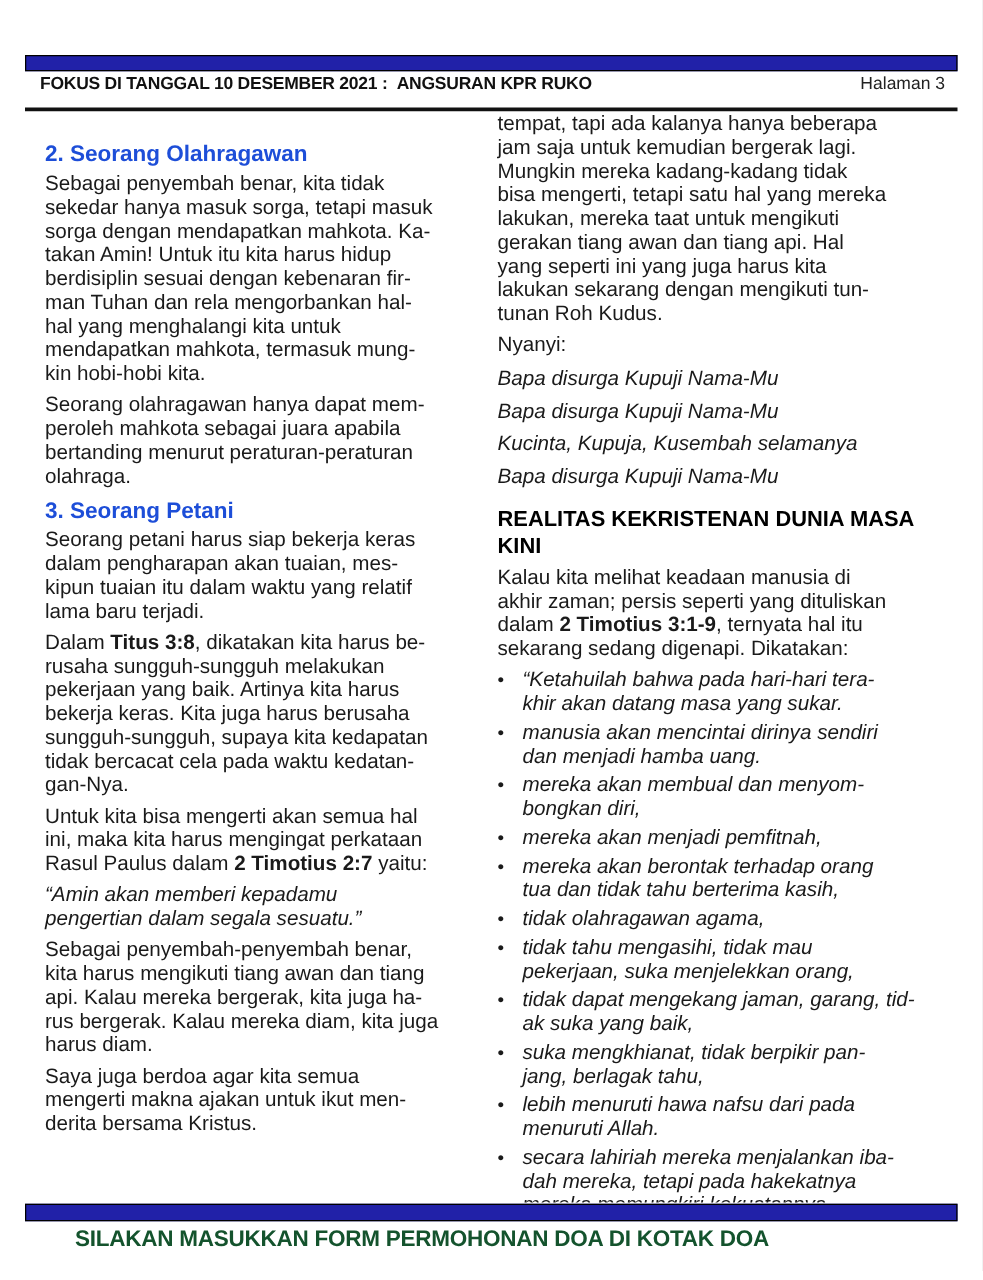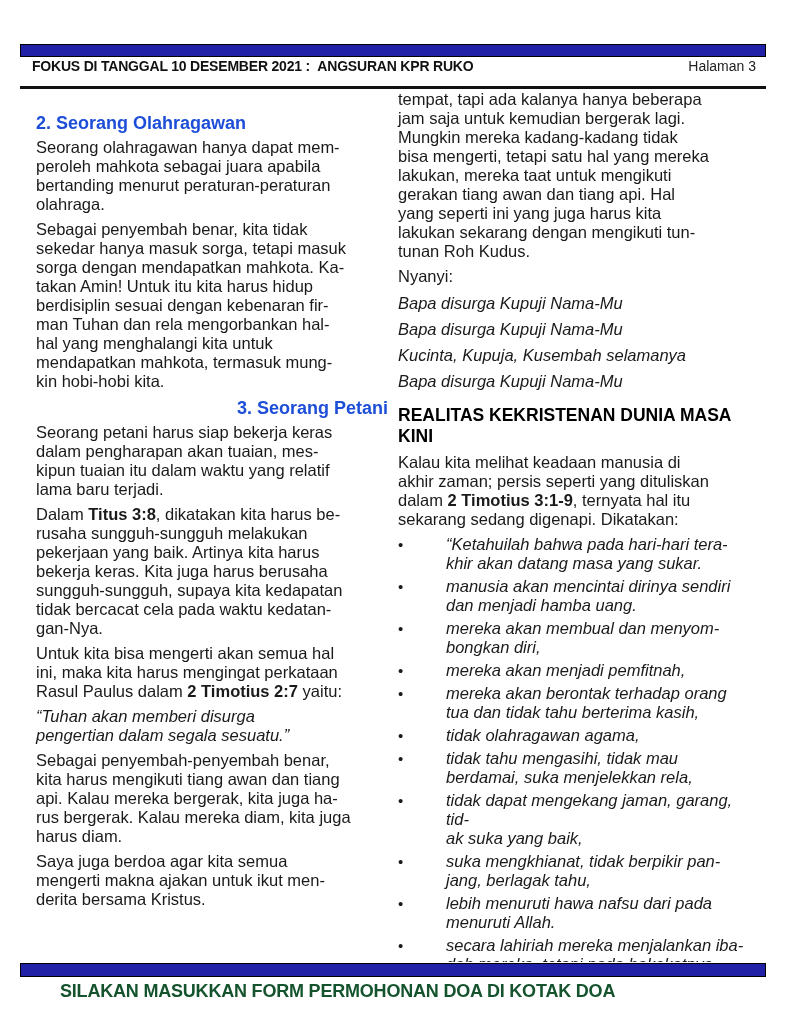--- a/index.html
+++ b/index.html
@@ -30,30 +30,30 @@
     position:absolute;left:0;top:90px;width:786px;height:872px;overflow:hidden;
   }
   .columns{display:flex;gap:10px;padding:0 22px 0 36px;}
   .col{font-size:16.5px;line-height:19px;}
   .col-left{width:352px;}
   .col-right{width:356px;}
   .pre{white-space:pre-line;}
   p{margin:0 0 6px 0;}
   .h-section{font-size:18px;font-weight:bold;line-height:22px;margin:0 0 4px 0;color:#1d4ed8;}
   .h2-head{margin-top:22px;}
-  .h3-head{text-align:right;}
+  .h3-head{}
   .h-caps{font-size:17.5px;font-weight:bold;line-height:21px;margin:14px 0 6px 0;color:#000;}
   .b{font-weight:bold;}
   .quote{font-style:italic;margin:0 0 6px 0;}
   .nyanyi{margin:6px 0 8px 0;}
   .song{font-style:italic;margin:0 0 7px 0;}
   .bullets{list-style:none;margin:2px 0 0 0;padding:0;}
   .bullets li{display:grid;grid-template-columns:20px 1fr;margin:0 0 4px 0;}
   .blt{font-size:15px;line-height:19px;}
-  .bullet-text{font-style:italic;margin-left:28px;}
+  .bullet-text{font-style:italic;}
   
   .footer-bar{
     position:absolute;left:20px;top:963px;width:744px;height:12px;
     background:#2121a8;border:1px solid #000;
   }
   .footer-text{
     position:absolute;left:60px;top:981px;
     font-size:18px;font-weight:bold;letter-spacing:-0.2px;color:#14532d;
   }
 </style>
@@ -69,50 +69,50 @@
     <span class="header-page">Halaman 3</span>
   </div>
 
   <div class="header-rule"></div>
 
   <div class="content">
     <div class="columns">
 
       <div class="col col-left">
         <div class="h-section h2-head">2. Seorang Olahragawan</div>
-        <p class="pre">Seorang olahragawan hanya dapat mem-
-peroleh mahkota sebagai juara apabila
-bertanding menurut peraturan-peraturan
-olahraga.</p>
         <p class="pre">Sebagai penyembah benar, kita tidak
 sekedar hanya masuk sorga, tetapi masuk
 sorga dengan mendapatkan mahkota. Ka-
 takan Amin! Untuk itu kita harus hidup
 berdisiplin sesuai dengan kebenaran fir-
 man Tuhan dan rela mengorbankan hal-
 hal yang menghalangi kita untuk
 mendapatkan mahkota, termasuk mung-
 kin hobi-hobi kita.</p>
+        <p class="pre">Seorang olahragawan hanya dapat mem-
+peroleh mahkota sebagai juara apabila
+bertanding menurut peraturan-peraturan
+olahraga.</p>
 
         <div class="h-section h3-head">3. Seorang Petani</div>
         <p class="pre">Seorang petani harus siap bekerja keras
 dalam pengharapan akan tuaian, mes-
 kipun tuaian itu dalam waktu yang relatif
 lama baru terjadi.</p>
         <p class="pre"><span>Dalam </span><span class="b">Titus 3:8</span><span>, dikatakan kita harus be-
 rusaha sungguh-sungguh melakukan
 pekerjaan yang baik. Artinya kita harus
 bekerja keras. Kita juga harus berusaha
 sungguh-sungguh, supaya kita kedapatan
 tidak bercacat cela pada waktu kedatan-
 gan-Nya.</span></p>
         <p class="pre"><span>Untuk kita bisa mengerti akan semua hal
 ini, maka kita harus mengingat perkataan
 Rasul Paulus dalam </span><span class="b">2 Timotius 2:7</span><span> yaitu:</span></p>
-        <p class="pre quote">“Tuhan akan memberi disurga
+        <p class="pre quote">“Amin akan memberi kepadamu
 pengertian dalam segala sesuatu.”</p>
         <p class="pre">Sebagai penyembah-penyembah benar,
 kita harus mengikuti tiang awan dan tiang
 api. Kalau mereka bergerak, kita juga ha-
 rus bergerak. Kalau mereka diam, kita juga
 harus diam.</p>
         <p class="pre">Saya juga berdoa agar kita semua
 mengerti makna ajakan untuk ikut men-
 derita bersama Kristus.</p>
       </div>
@@ -165,21 +165,21 @@
               <span class="pre bullet-text">mereka akan berontak terhadap orang
 tua dan tidak tahu berterima kasih,</span>
             </li>
           <li>
               <span class="blt">•</span>
               <span class="pre bullet-text">tidak olahragawan agama,</span>
             </li>
           <li>
               <span class="blt">•</span>
               <span class="pre bullet-text">tidak tahu mengasihi, tidak mau
-berdamai, suka menjelekkan rela,</span>
+pekerjaan, suka menjelekkan orang,</span>
             </li>
           <li>
               <span class="blt">•</span>
               <span class="pre bullet-text">tidak dapat mengekang jaman, garang, tid-
 ak suka yang baik,</span>
             </li>
           <li>
               <span class="blt">•</span>
               <span class="pre bullet-text">suka mengkhianat, tidak berpikir pan-
 jang, berlagak tahu,</span>

